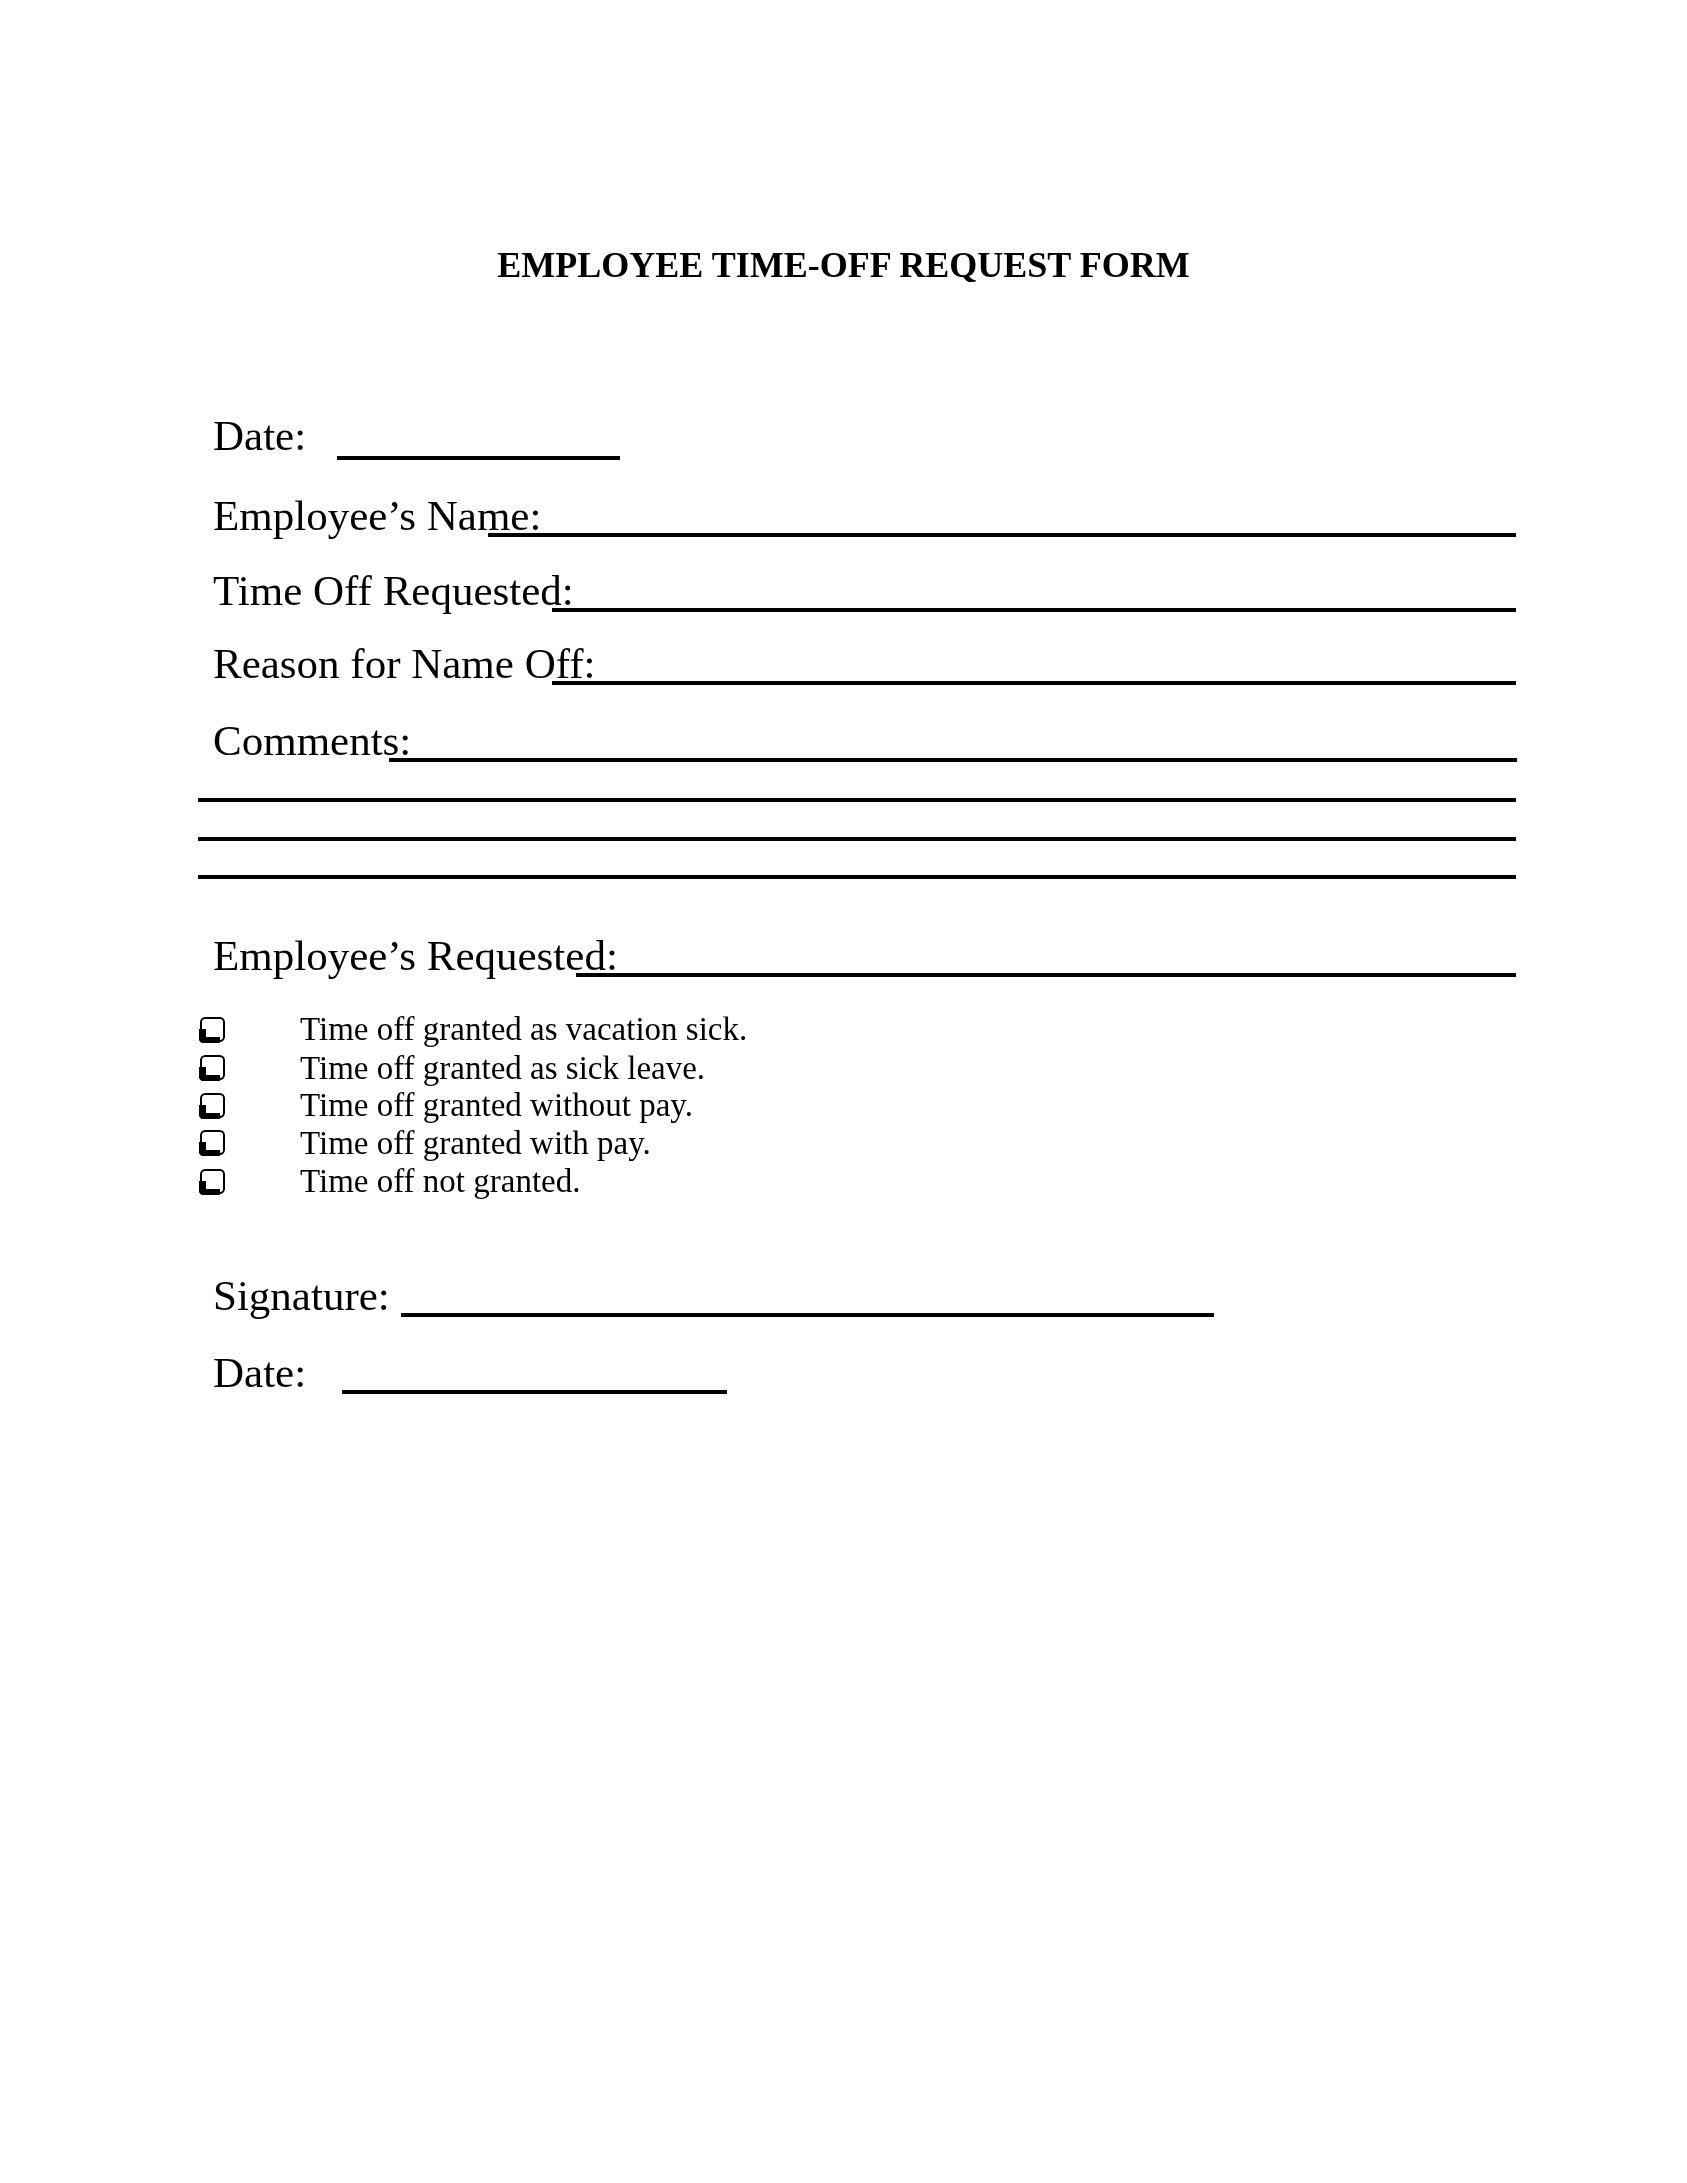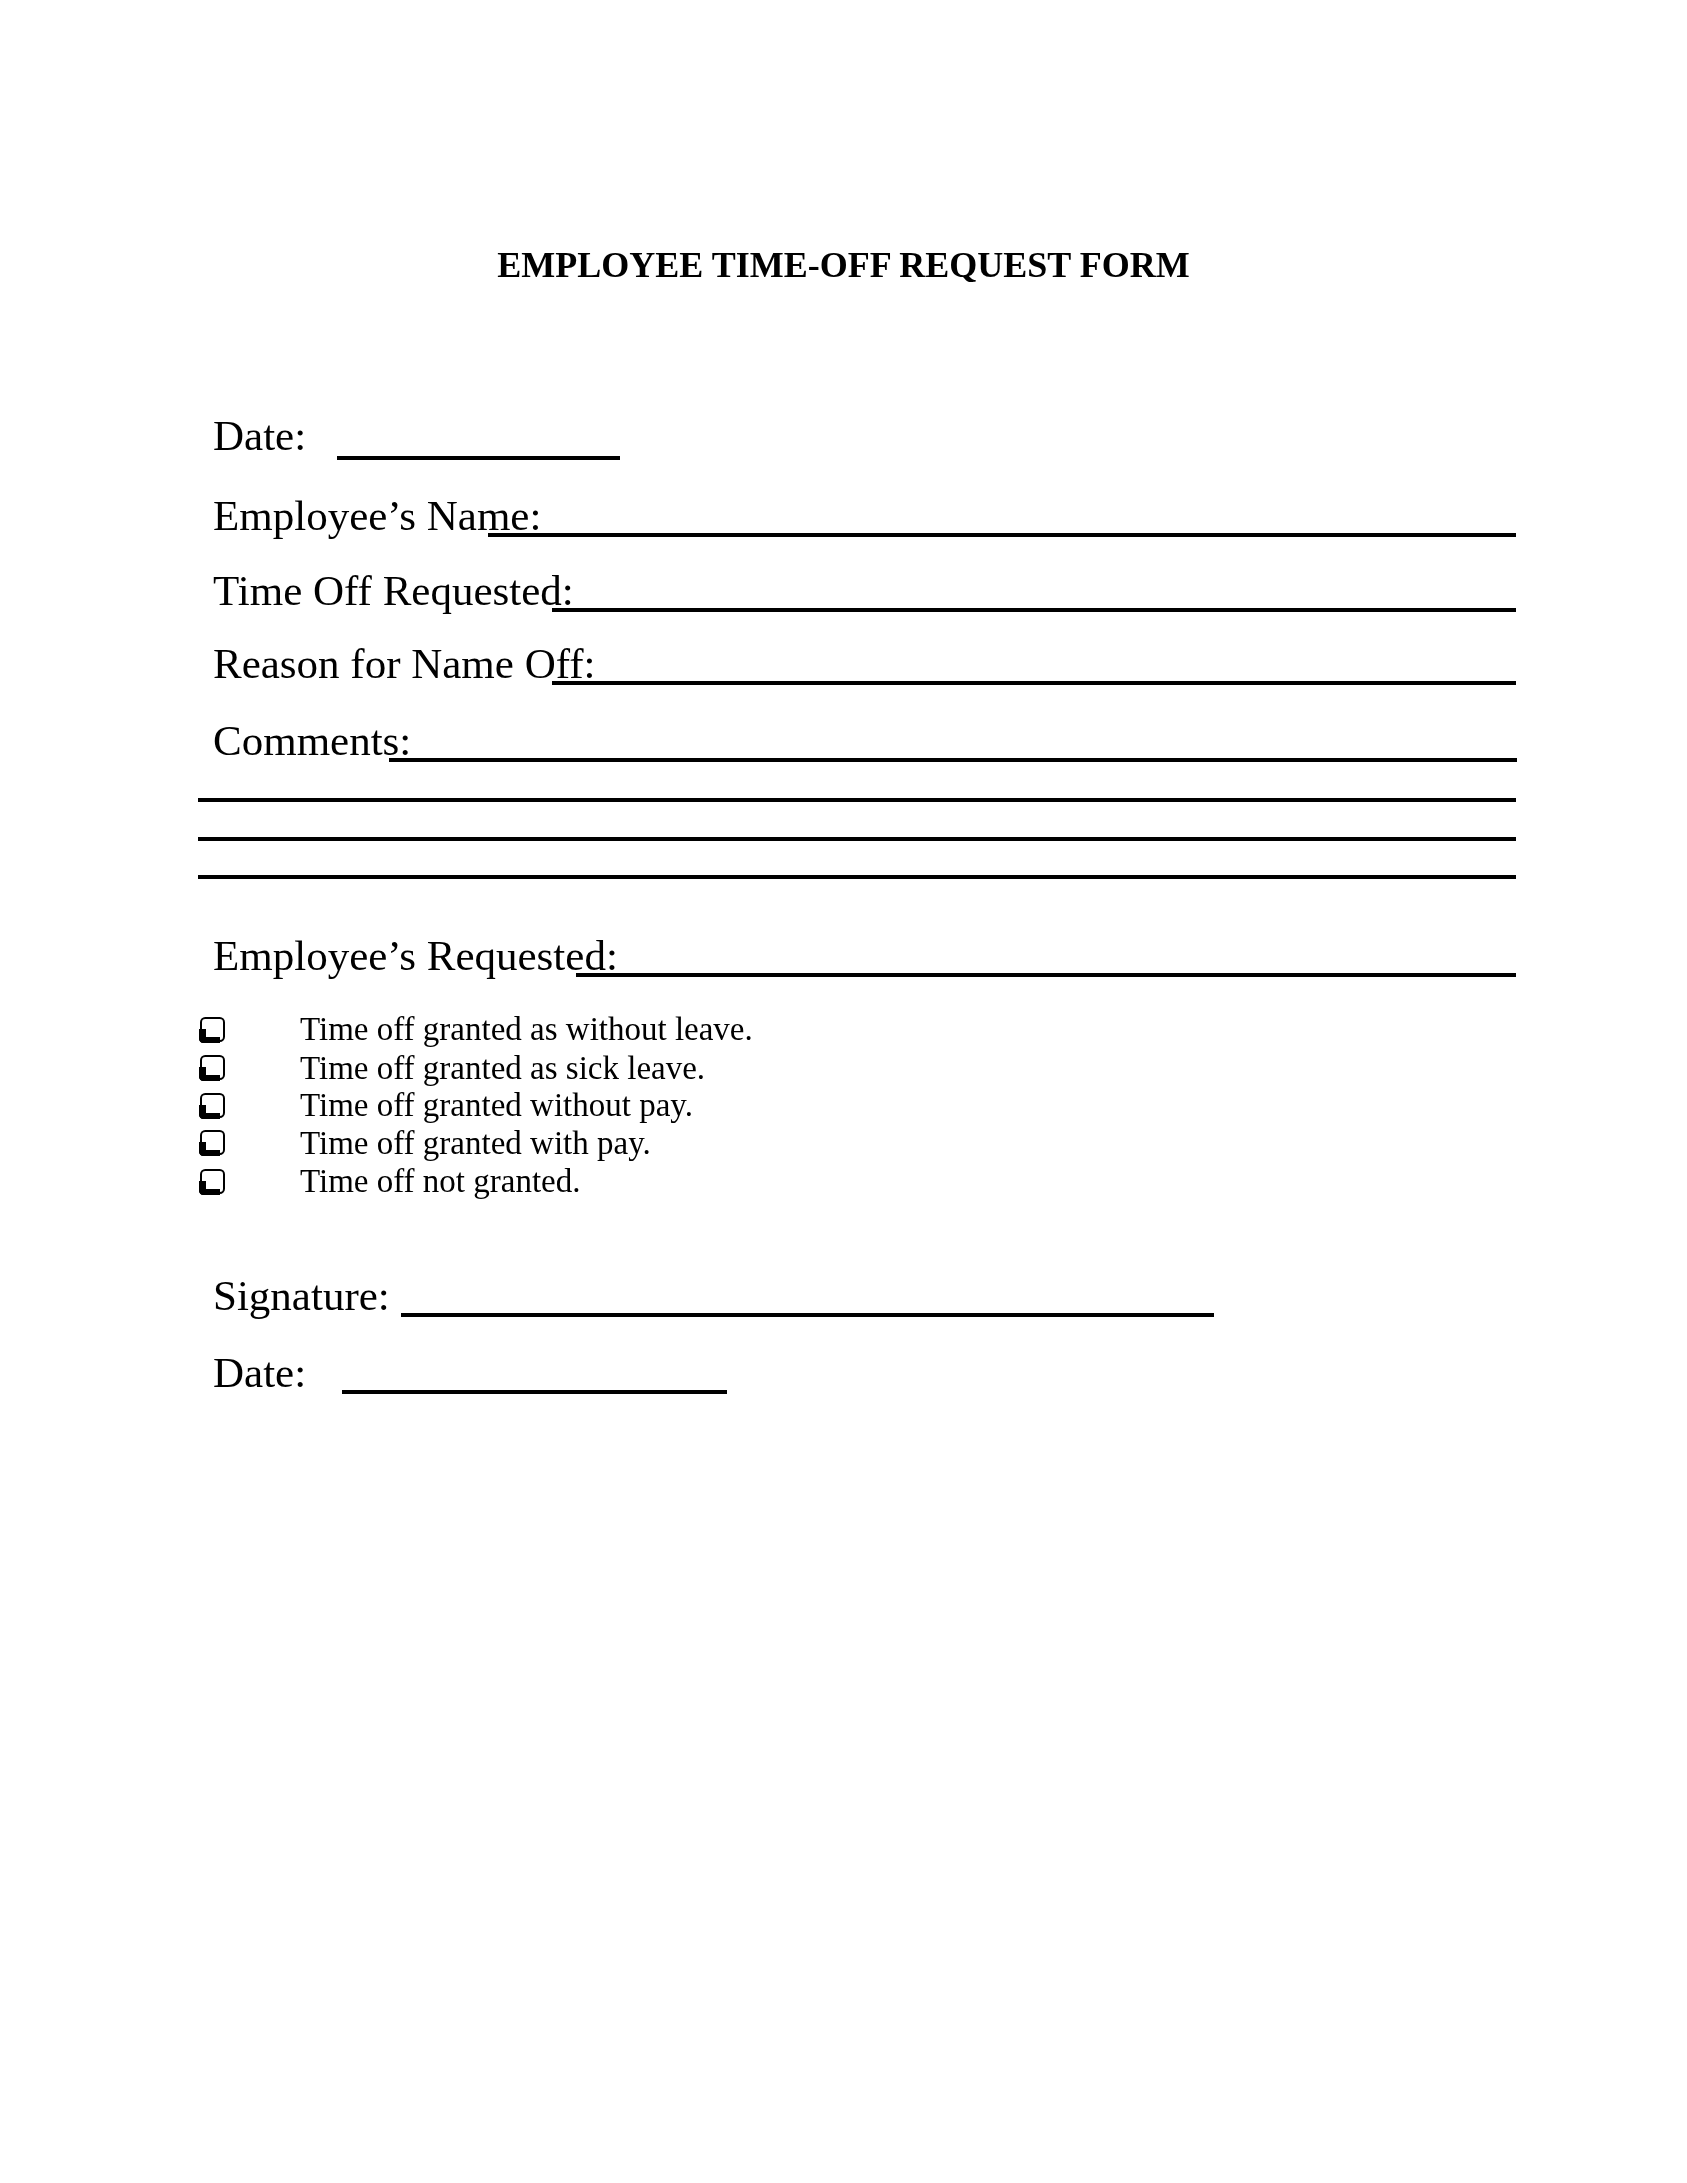--- a/index.html
+++ b/index.html
@@ -132,21 +132,21 @@
   <span class="lbl lbl-comments">Comments:</span>
   <div class="rule rule-comments"></div>
   <div class="rule rule-free1"></div>
   <div class="rule rule-free2"></div>
   <div class="rule rule-free3"></div>
 
   <span class="lbl lbl-empsig">Employee’s Requested:</span>
   <div class="rule rule-empsig"></div>
 
   <span class="cbox cb-1"></span>
-  <span class="opt-label opt-1">Time off granted as without leave.</span>
+  <span class="opt-label opt-1">Time off granted as vacation sick.</span>
 
   <span class="cbox cb-2"></span>
   <span class="opt-label opt-2">Time off granted as sick leave.</span>
 
   <span class="cbox cb-3"></span>
   <span class="opt-label opt-3">Time off granted without pay.</span>
 
   <span class="cbox cb-4"></span>
   <span class="opt-label opt-4">Time off granted with pay.</span>
 

